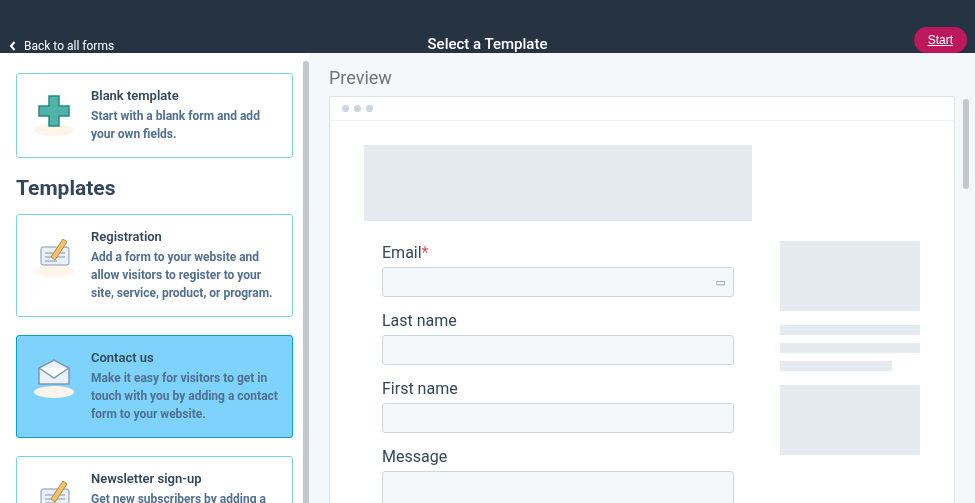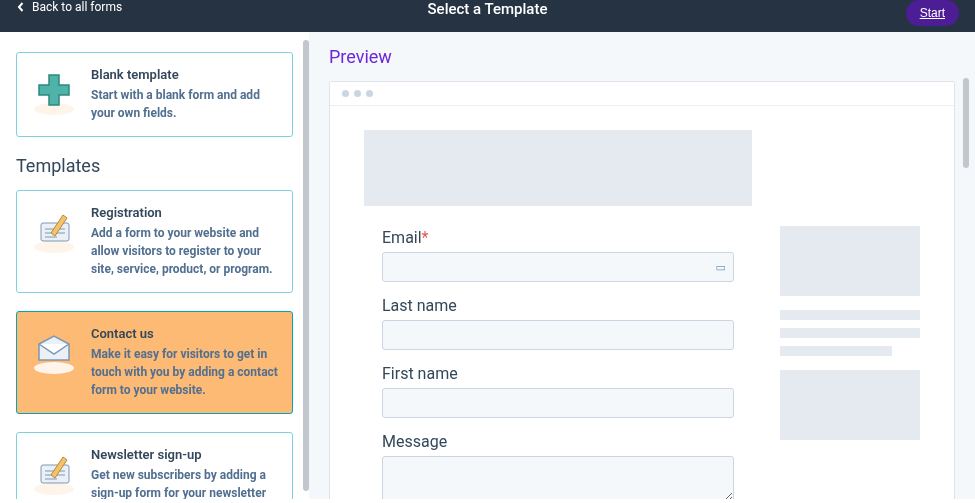--- a/index.html
+++ b/index.html
@@ -1,42 +1,42 @@
 <!DOCTYPE html>
 <html><head>
 <meta charset="utf-8">
 <style>
   * { box-sizing: border-box; margin: 0; padding: 0; }
   body { font-family: -apple-system, BlinkMacSystemFont, "Segoe UI", Roboto, sans-serif; background: #fff; color: #33475b; width: 975px; height: 503px; overflow: hidden; }
 
-  .topbar { background: #253342; height: 32px; display: flex; align-items: flex-start; justify-content: space-between; padding: 0 16px; }
+  .topbar { background: #253342; height: 53px; display: flex; align-items: flex-end; justify-content: space-between; padding: 0 8px; }
   .back { display: flex; align-items: center; gap: 6px; color: #fff; font-size: 12px; cursor: pointer; }
   .back svg { width: 10px; height: 10px; }
   .title { color: #fff; font-size: 15px; font-weight: 500; position: absolute; left: 50%; transform: translateX(-50%); }
-  .start-btn { background: #4c1d95; color: #fff; border: none; padding: 6px 14px; border-radius: 13px; font-size: 12px; font-weight: 500; cursor: pointer; text-decoration: underline; }
+  .start-btn { background: #be185d; color: #fff; border: none; padding: 6px 14px; border-radius: 13px; font-size: 12px; font-weight: 500; cursor: pointer; text-decoration: underline; }
 
   .main { display: flex; height: calc(100% - 36px); }
 
   .sidebar { width: 309px; padding: 20px 16px; overflow-y: auto; position: relative; }
   .sidebar::after { content: ""; position: absolute; right: 0; top: 8px; bottom: 8px; width: 6px; background: #c1c7cd; border-radius: 3px; }
 
   .card {
     border: 1.5px solid #7fd1de; border-radius: 3px; padding: 14px 14px 14px 12px;
     display: flex; gap: 12px; margin-bottom: 18px; cursor: pointer; background: #fff;
   }
-  .card.selected { background: #fdba74; border-color: #00a4bd; }
+  .card.selected { background: #7dd3fc; border-color: #00a4bd; }
   .card .icon { width: 50px; height: 50px; flex-shrink: 0; display: flex; align-items: center; justify-content: center; }
   .card h4 { font-size: 13px; font-weight: 600; color: #33475b; margin-bottom: 4px; }
   .card p { font-size: 12px; color: #516f90; line-height: 1.5; font-weight: bold; }
 
-  .sect-title { font-size: 18px; color: #33475b; margin: 10px 0 14px; font-weight: 400; }
+  .sect-title { font-size: 21px; color: #33475b; margin: 10px 0 14px; font-weight: 700; }
 
   .preview-pane { flex: 1; background: #f5f8fa; padding: 14px 20px 0 20px; overflow: hidden; position: relative; }
   .preview-pane::after { content:""; position:absolute; right:6px; top:46px; width:6px; height:90px; background:#c1c7cd; border-radius:3px; }
-  .preview-title { font-size: 18px; color: #6d28d9; margin-bottom: 14px; }
+  .preview-title { font-size: 18px; color: #737373; margin-bottom: 8px; }
   .browser { background: #fff; border: 1px solid #dfe3eb; border-radius: 2px; height: 430px; overflow: hidden; }
   .browser-bar { height: 24px; border-bottom: 1px solid #eaf0f6; display: flex; align-items: center; padding-left: 12px; gap: 5px; }
   .dot { width: 7px; height: 7px; border-radius: 50%; background: #cbd6e2; }
 
   .browser-body { display: flex; padding: 24px 34px; gap: 28px; }
   .col-main { flex: 1; }
   .hero-block { background: #e5eaf0; height: 76px; margin-bottom: 22px; }
   .form-field { margin-bottom: 14px; }
   .form-field label { font-size: 16px; color: #33475b; display: block; margin-bottom: 5px; }
   .form-field .req { color: #e2584d; }

